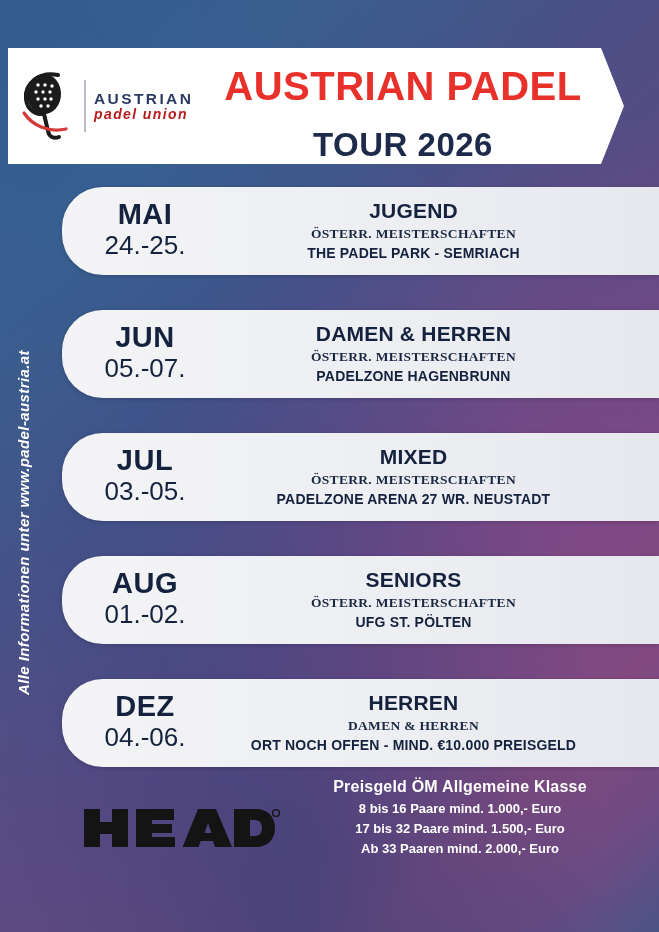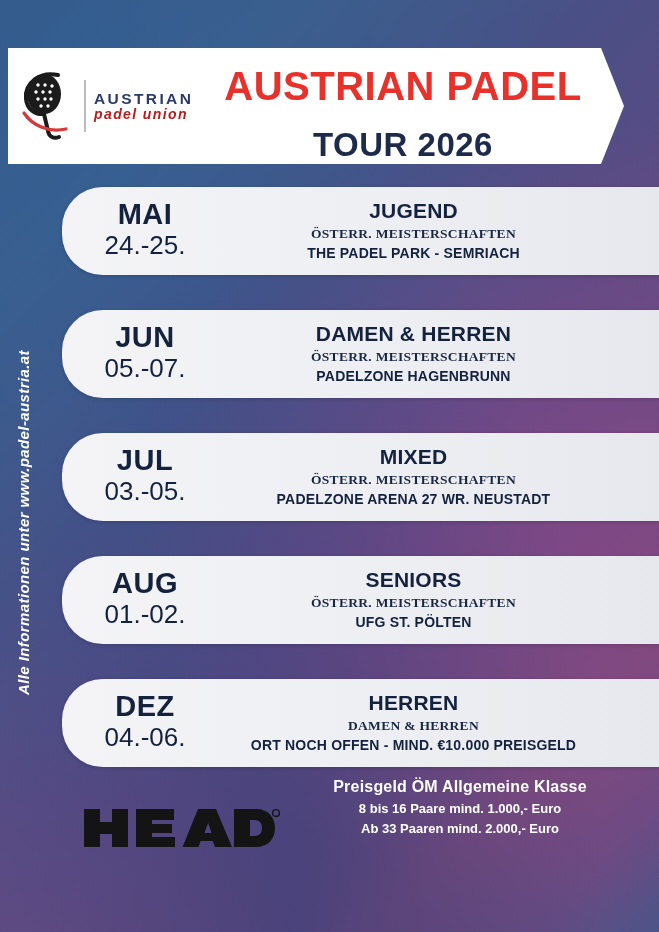--- a/index.html
+++ b/index.html
@@ -364,18 +364,19 @@
             <path d="M118 6 h18 l16 38 h-17 l-2.2-6h-12.2l-2 6h-16 Z M124.5 30 h7 l-3.4-10 Z"></path>
 
             <path d="M154 6 h22 c12 0 19 8 19 19 s-7 19 -19 19 h-22 Z M170 17 v16 h4.5 c5 0 7.5-3 7.5-8 s-2.5-8-7.5-8 Z"></path>
           </g>
           <circle cx="196" cy="10" r="3.4" fill="none" stroke="#141414" stroke-width="1.4"></circle>
         </svg>
       </div>
       <div class="prize">
         <div class="ptitle">Preisgeld ÖM Allgemeine Klasse</div>
         <div class="pline">8 bis 16 Paare mind. 1.000,- Euro</div>
+        <div class="pline">17 bis 32 Paare mind. 1.500,- Euro</div>
         <div class="pline">Ab 33 Paaren mind. 2.000,- Euro</div>
       </div>
     </div>
 
   </div>
 </div>
 
 </body></html>

